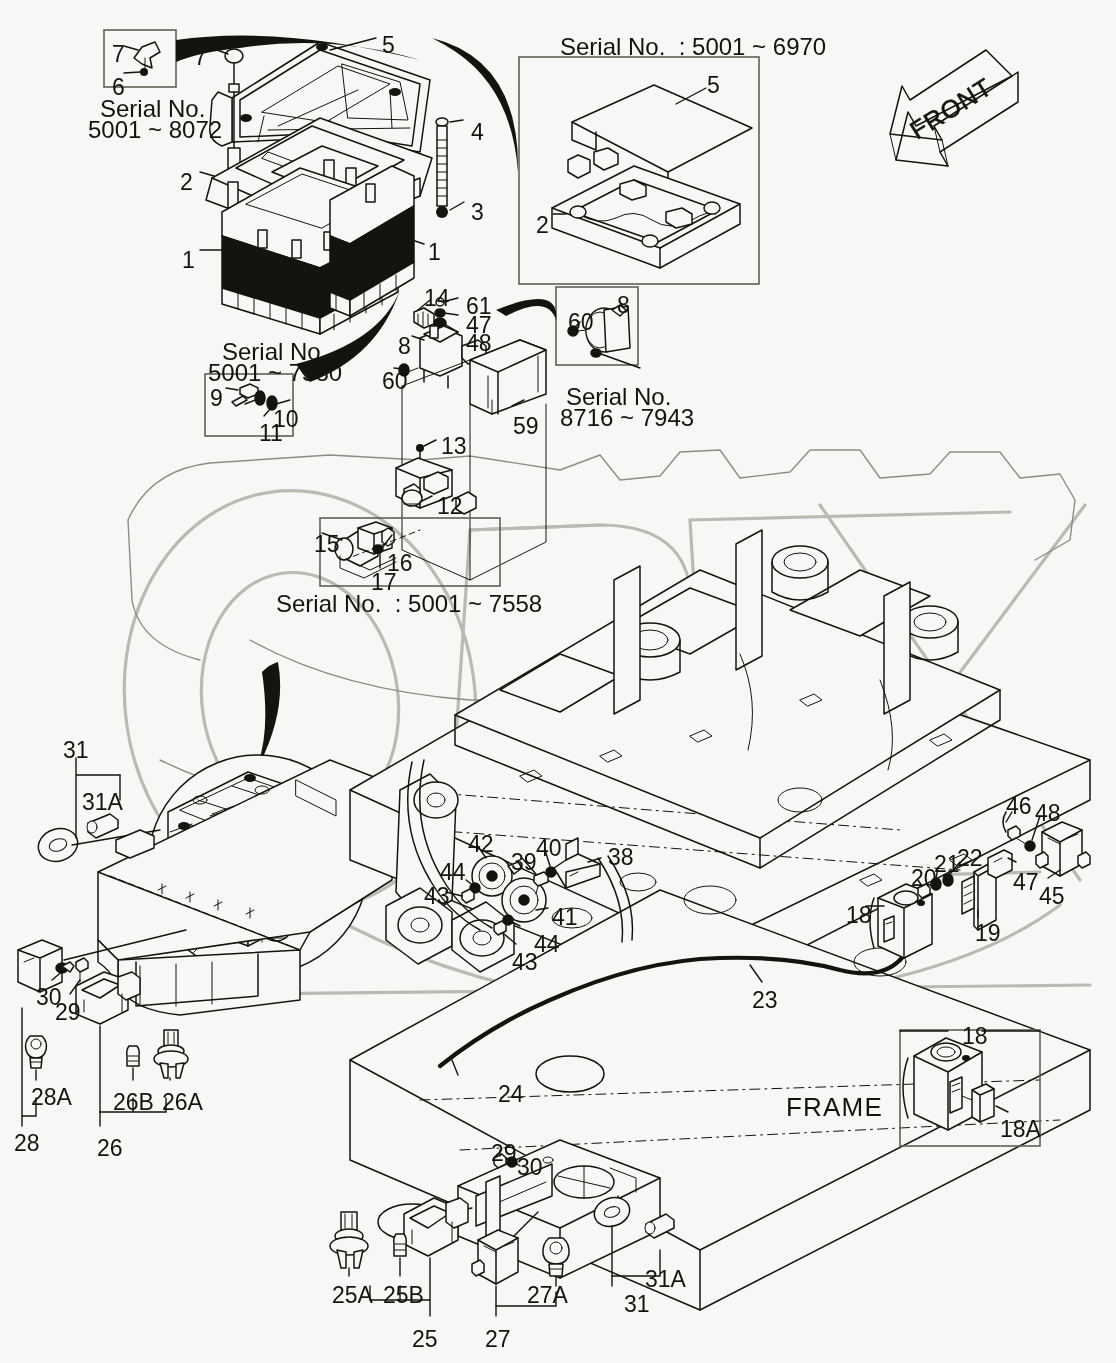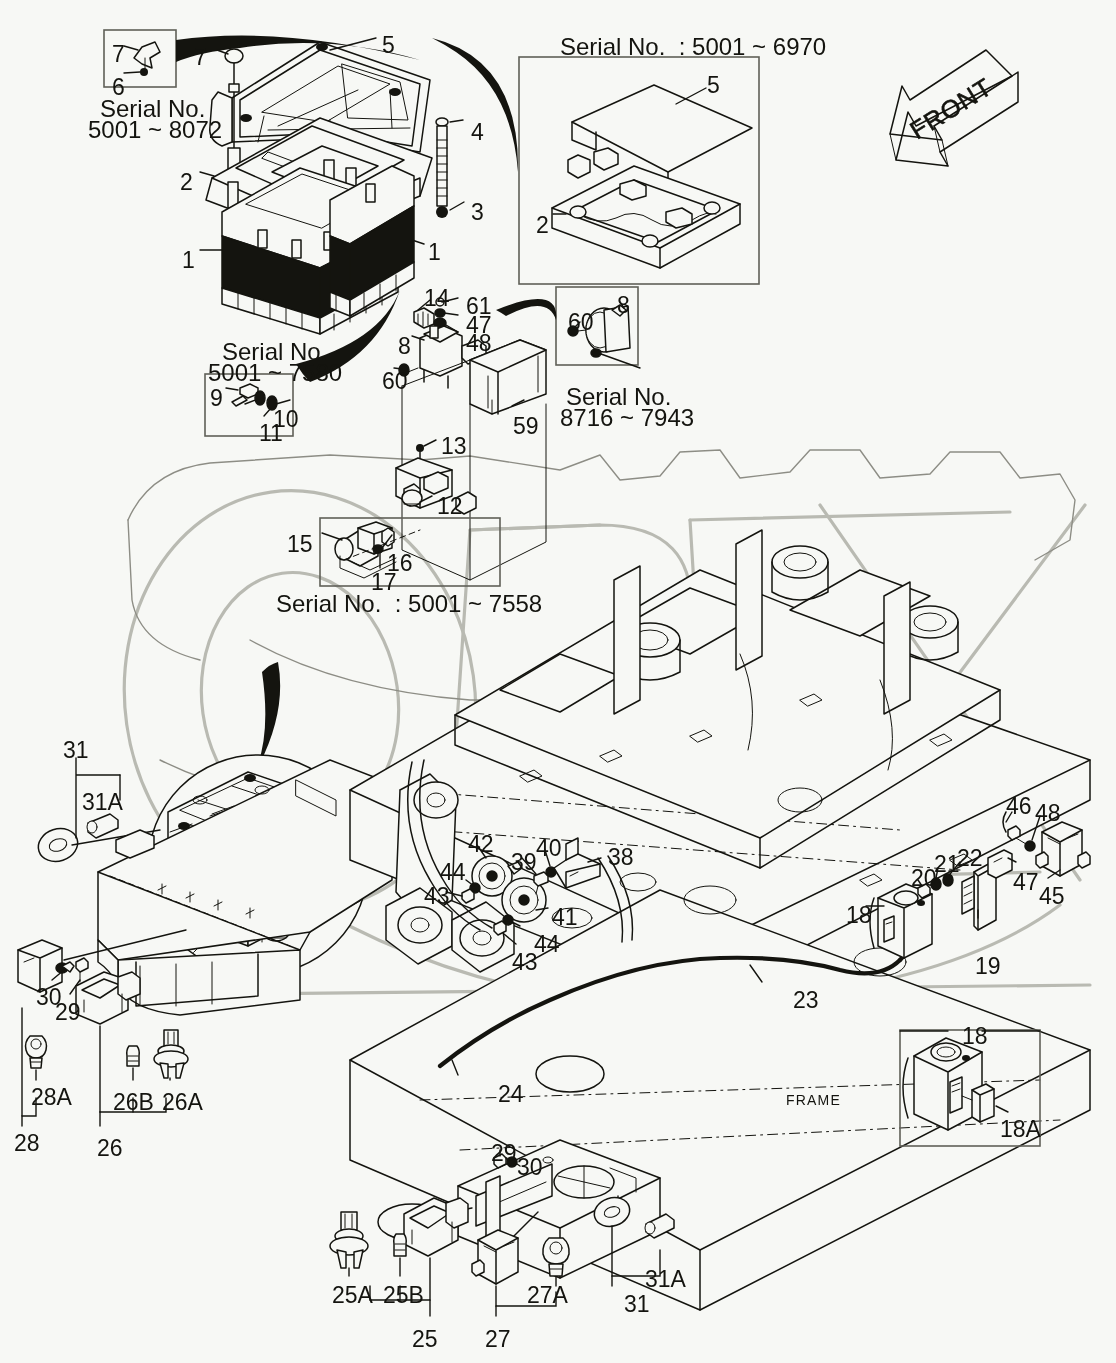--- a/index.html
+++ b/index.html
@@ -39,21 +39,21 @@
   .lbl {
     position: absolute;
     font-family: "Liberation Sans", sans-serif;
     color: #14140f;
     white-space: pre;
     line-height: 1.12;
     user-select: none;
   }
   .num   { font-size: 23px; }
   .ser   { font-size: 24px; }
-  .frame { font-size: 14px; letter-spacing: 1.2px; }
+  .frame { font-size: 26px; letter-spacing: 1.2px; }
 </style>
 </head>
 <body>
 
 <div id="sheet">
 
   <svg class="layer" viewBox="0 0 1116 1363">
     <g class="wm">
 
       <ellipse cx="300" cy="700" rx="175" ry="210" transform="rotate(-8 300 700)"></ellipse>
@@ -685,51 +685,51 @@
       <div class="lbl num" style="left: 398px; top: 334px;">8</div>
       <div class="lbl num" style="left: 382px; top: 369px;">60</div>
       <div class="lbl num" style="left: 513px; top: 414px;">59</div>
       <div class="lbl num" style="left: 568px; top: 310px;">60</div>
       <div class="lbl num" style="left: 617px; top: 293px;">8</div>
       <div class="lbl num" style="left: 441px; top: 434px;">13</div>
       <div class="lbl num" style="left: 437px; top: 494px;">12</div>
       <div class="lbl num" style="left: 210px; top: 386px;">9</div>
       <div class="lbl num" style="left: 229px; top: 407px; margin-left: 44px;">10</div>
       <div class="lbl num" style="left: 259px; top: 421px;">11</div>
-      <div class="lbl num" style="left: 287px; top: 532px;">15</div>
+      <div class="lbl num" style="left: 314px; top: 532px;">15</div>
       <div class="lbl num" style="left: 387px; top: 551px;">16</div>
       <div class="lbl num" style="left: 371px; top: 570px;">17</div>
       <div class="lbl num" style="left: 63px; top: 738px;">31</div>
       <div class="lbl num" style="left: 82px; top: 790px;">31A</div>
       <div class="lbl num" style="left: 36px; top: 985px;">30</div>
       <div class="lbl num" style="left: 55px; top: 1000px;">29</div>
       <div class="lbl num" style="left: 31px; top: 1085px;">28A</div>
       <div class="lbl num" style="left: 14px; top: 1131px;">28</div>
       <div class="lbl num" style="left: 113px; top: 1090px;">26B</div>
       <div class="lbl num" style="left: 162px; top: 1090px;">26A</div>
       <div class="lbl num" style="left: 97px; top: 1136px;">26</div>
       <div class="lbl num" style="left: 468px; top: 832px;">42</div>
       <div class="lbl num" style="left: 440px; top: 860px;">44</div>
       <div class="lbl num" style="left: 424px; top: 884px;">43</div>
       <div class="lbl num" style="left: 511px; top: 850px;">39</div>
       <div class="lbl num" style="left: 536px; top: 836px;">40</div>
       <div class="lbl num" style="left: 608px; top: 845px;">38</div>
       <div class="lbl num" style="left: 552px; top: 905px;">41</div>
       <div class="lbl num" style="left: 534px; top: 932px;">44</div>
       <div class="lbl num" style="left: 512px; top: 950px;">43</div>
-      <div class="lbl num" style="left: 752px; top: 988px; margin-left: 41px;">23</div>
+      <div class="lbl num" style="left: 752px; top: 988px;">23</div>
       <div class="lbl num" style="left: 450px; top: 1082px; margin-left: 48px;">24</div>
       <div class="lbl num" style="left: 1006px; top: 794px;">46</div>
       <div class="lbl num" style="left: 1035px; top: 801px;">48</div>
       <div class="lbl num" style="left: 911px; top: 866px;">20</div>
       <div class="lbl num" style="left: 934px; top: 852px;">21</div>
       <div class="lbl num" style="left: 957px; top: 846px;">22</div>
       <div class="lbl num" style="left: 1013px; top: 870px;">47</div>
       <div class="lbl num" style="left: 1039px; top: 884px;">45</div>
-      <div class="lbl num" style="left: 975px; top: 921px; margin-top: 33px;">19</div>
+      <div class="lbl num" style="left: 975px; top: 921px;">19</div>
       <div class="lbl num" style="left: 846px; top: 903px;">18</div>
       <div class="lbl num" style="left: 962px; top: 1024px;">18</div>
       <div class="lbl num" style="left: 1000px; top: 1117px;">18A</div>
       <div class="lbl num" style="left: 491px; top: 1141px;">29</div>
       <div class="lbl num" style="left: 517px; top: 1155px;">30</div>
       <div class="lbl num" style="left: 332px; top: 1283px;">25A</div>
       <div class="lbl num" style="left: 383px; top: 1283px;">25B</div>
       <div class="lbl num" style="left: 412px; top: 1327px;">25</div>
       <div class="lbl num" style="left: 527px; top: 1283px;">27A</div>
       <div class="lbl num" style="left: 485px; top: 1327px;">27</div>

